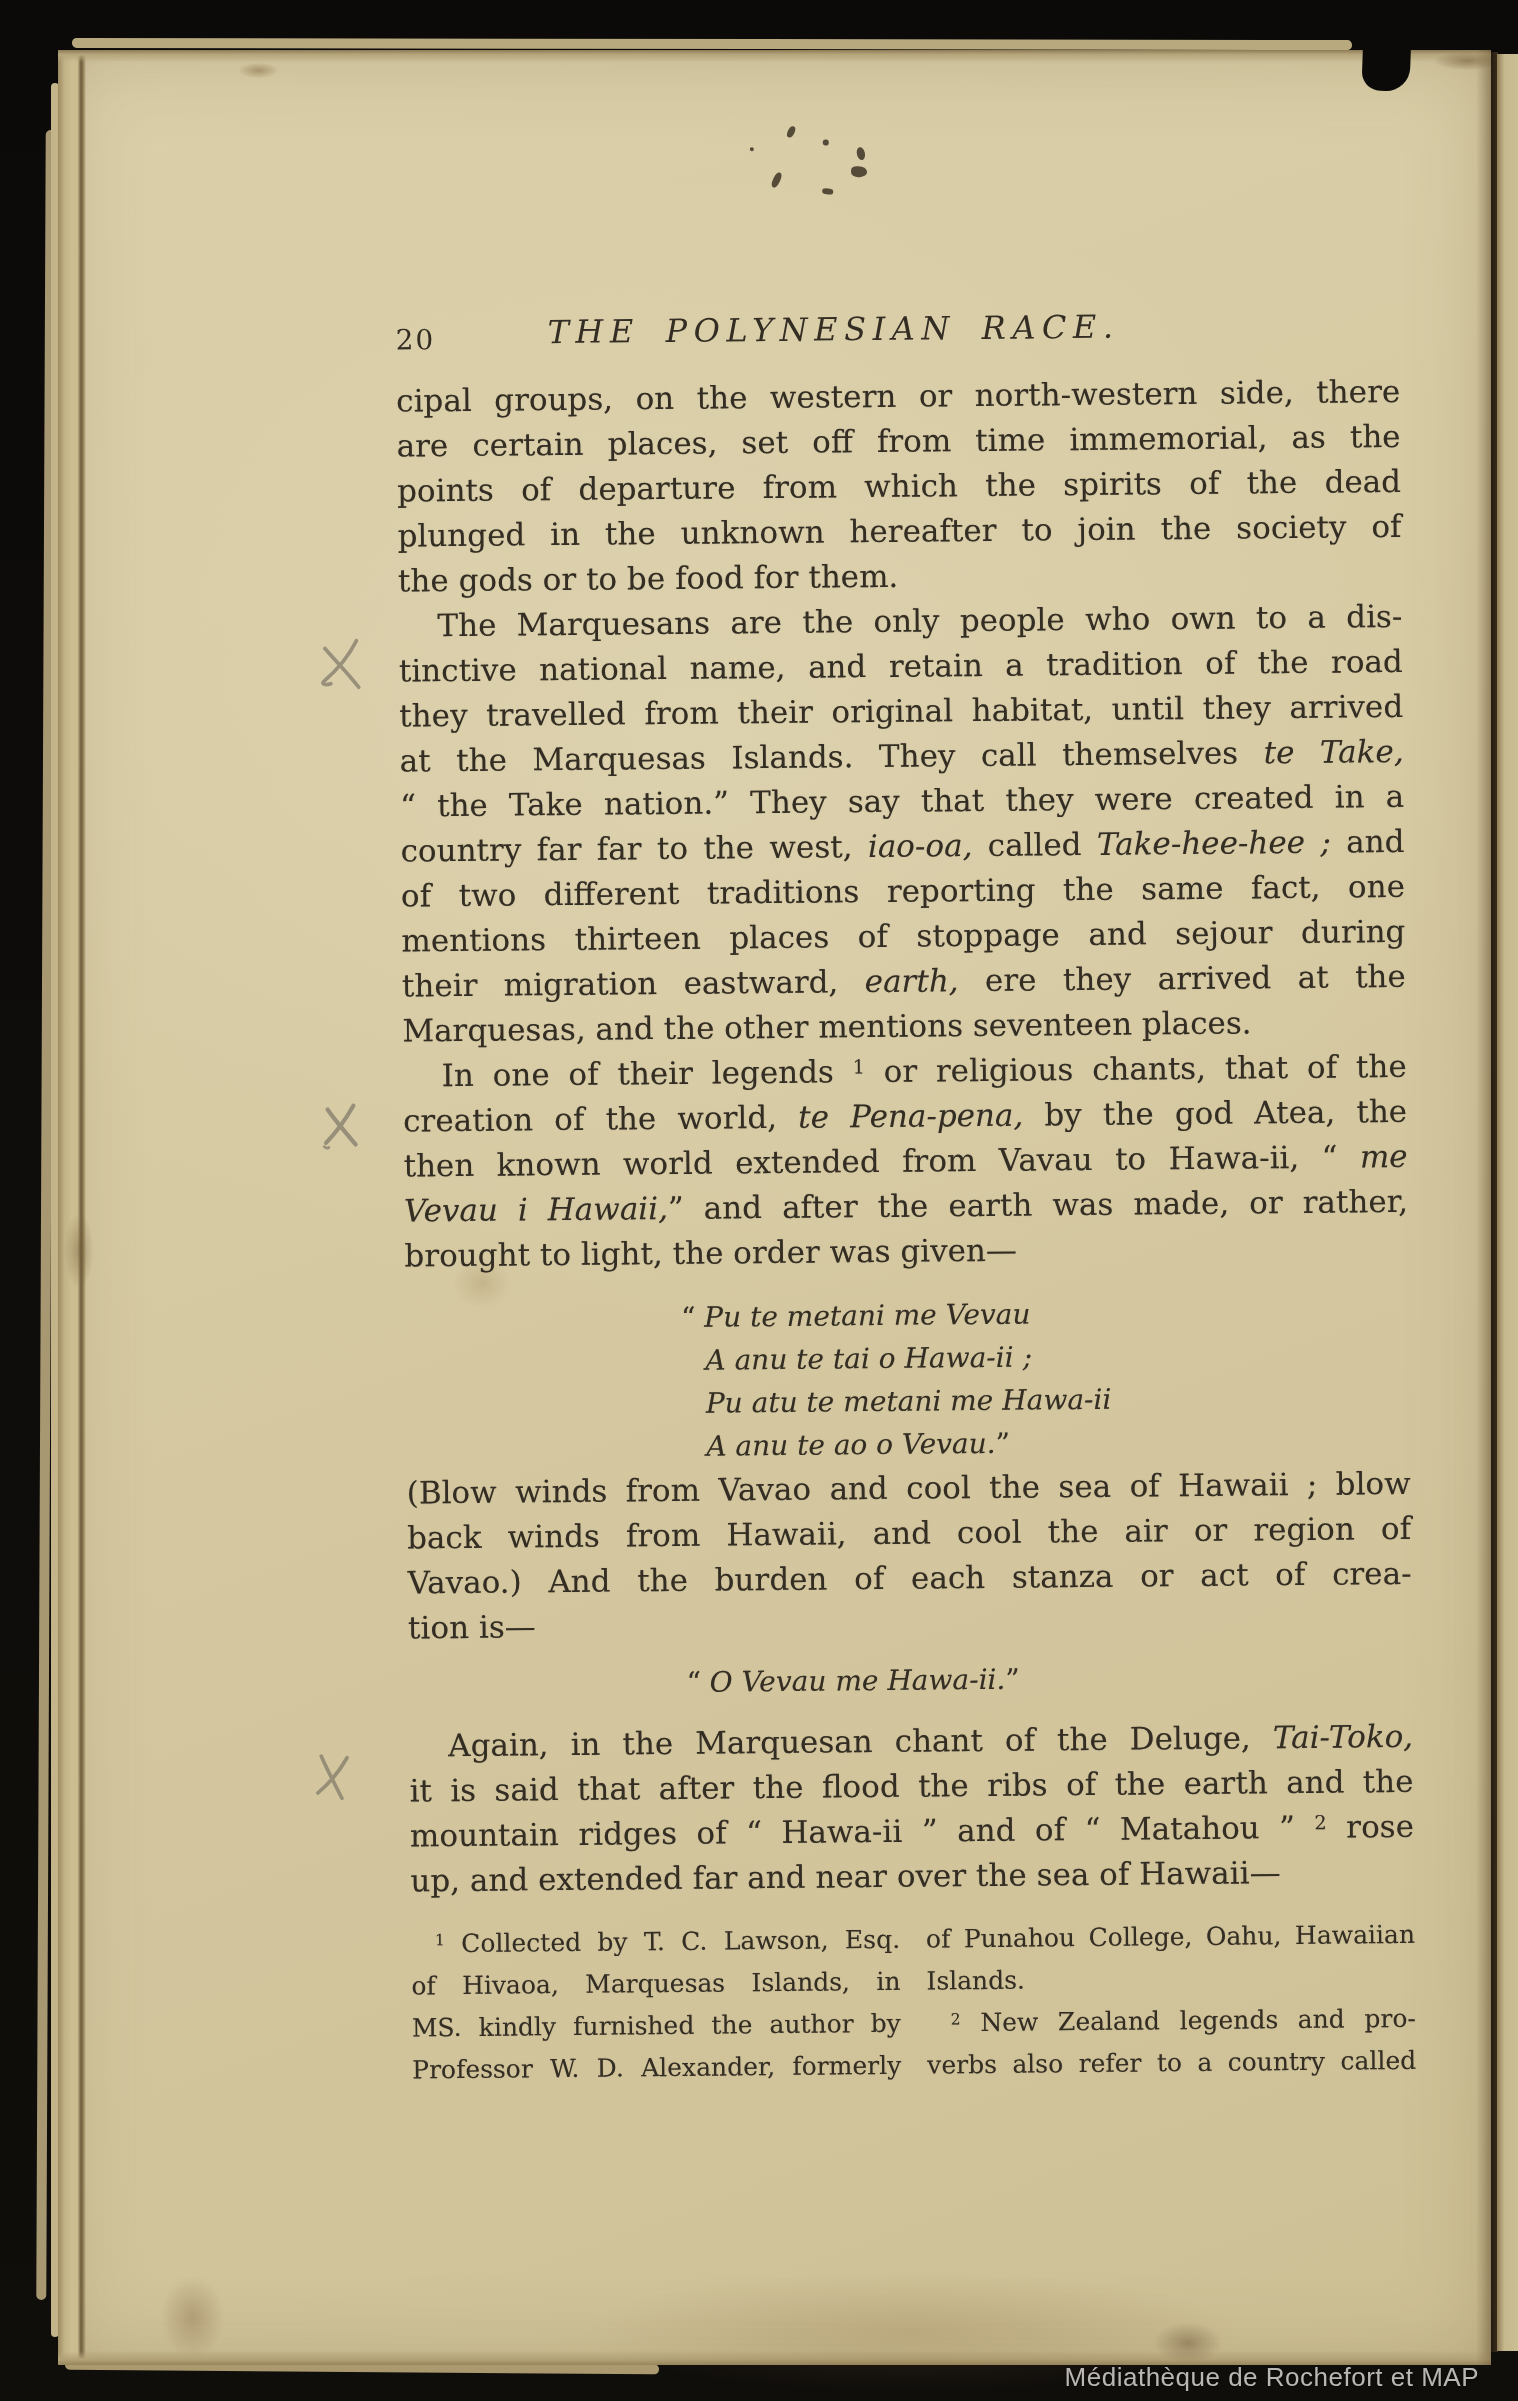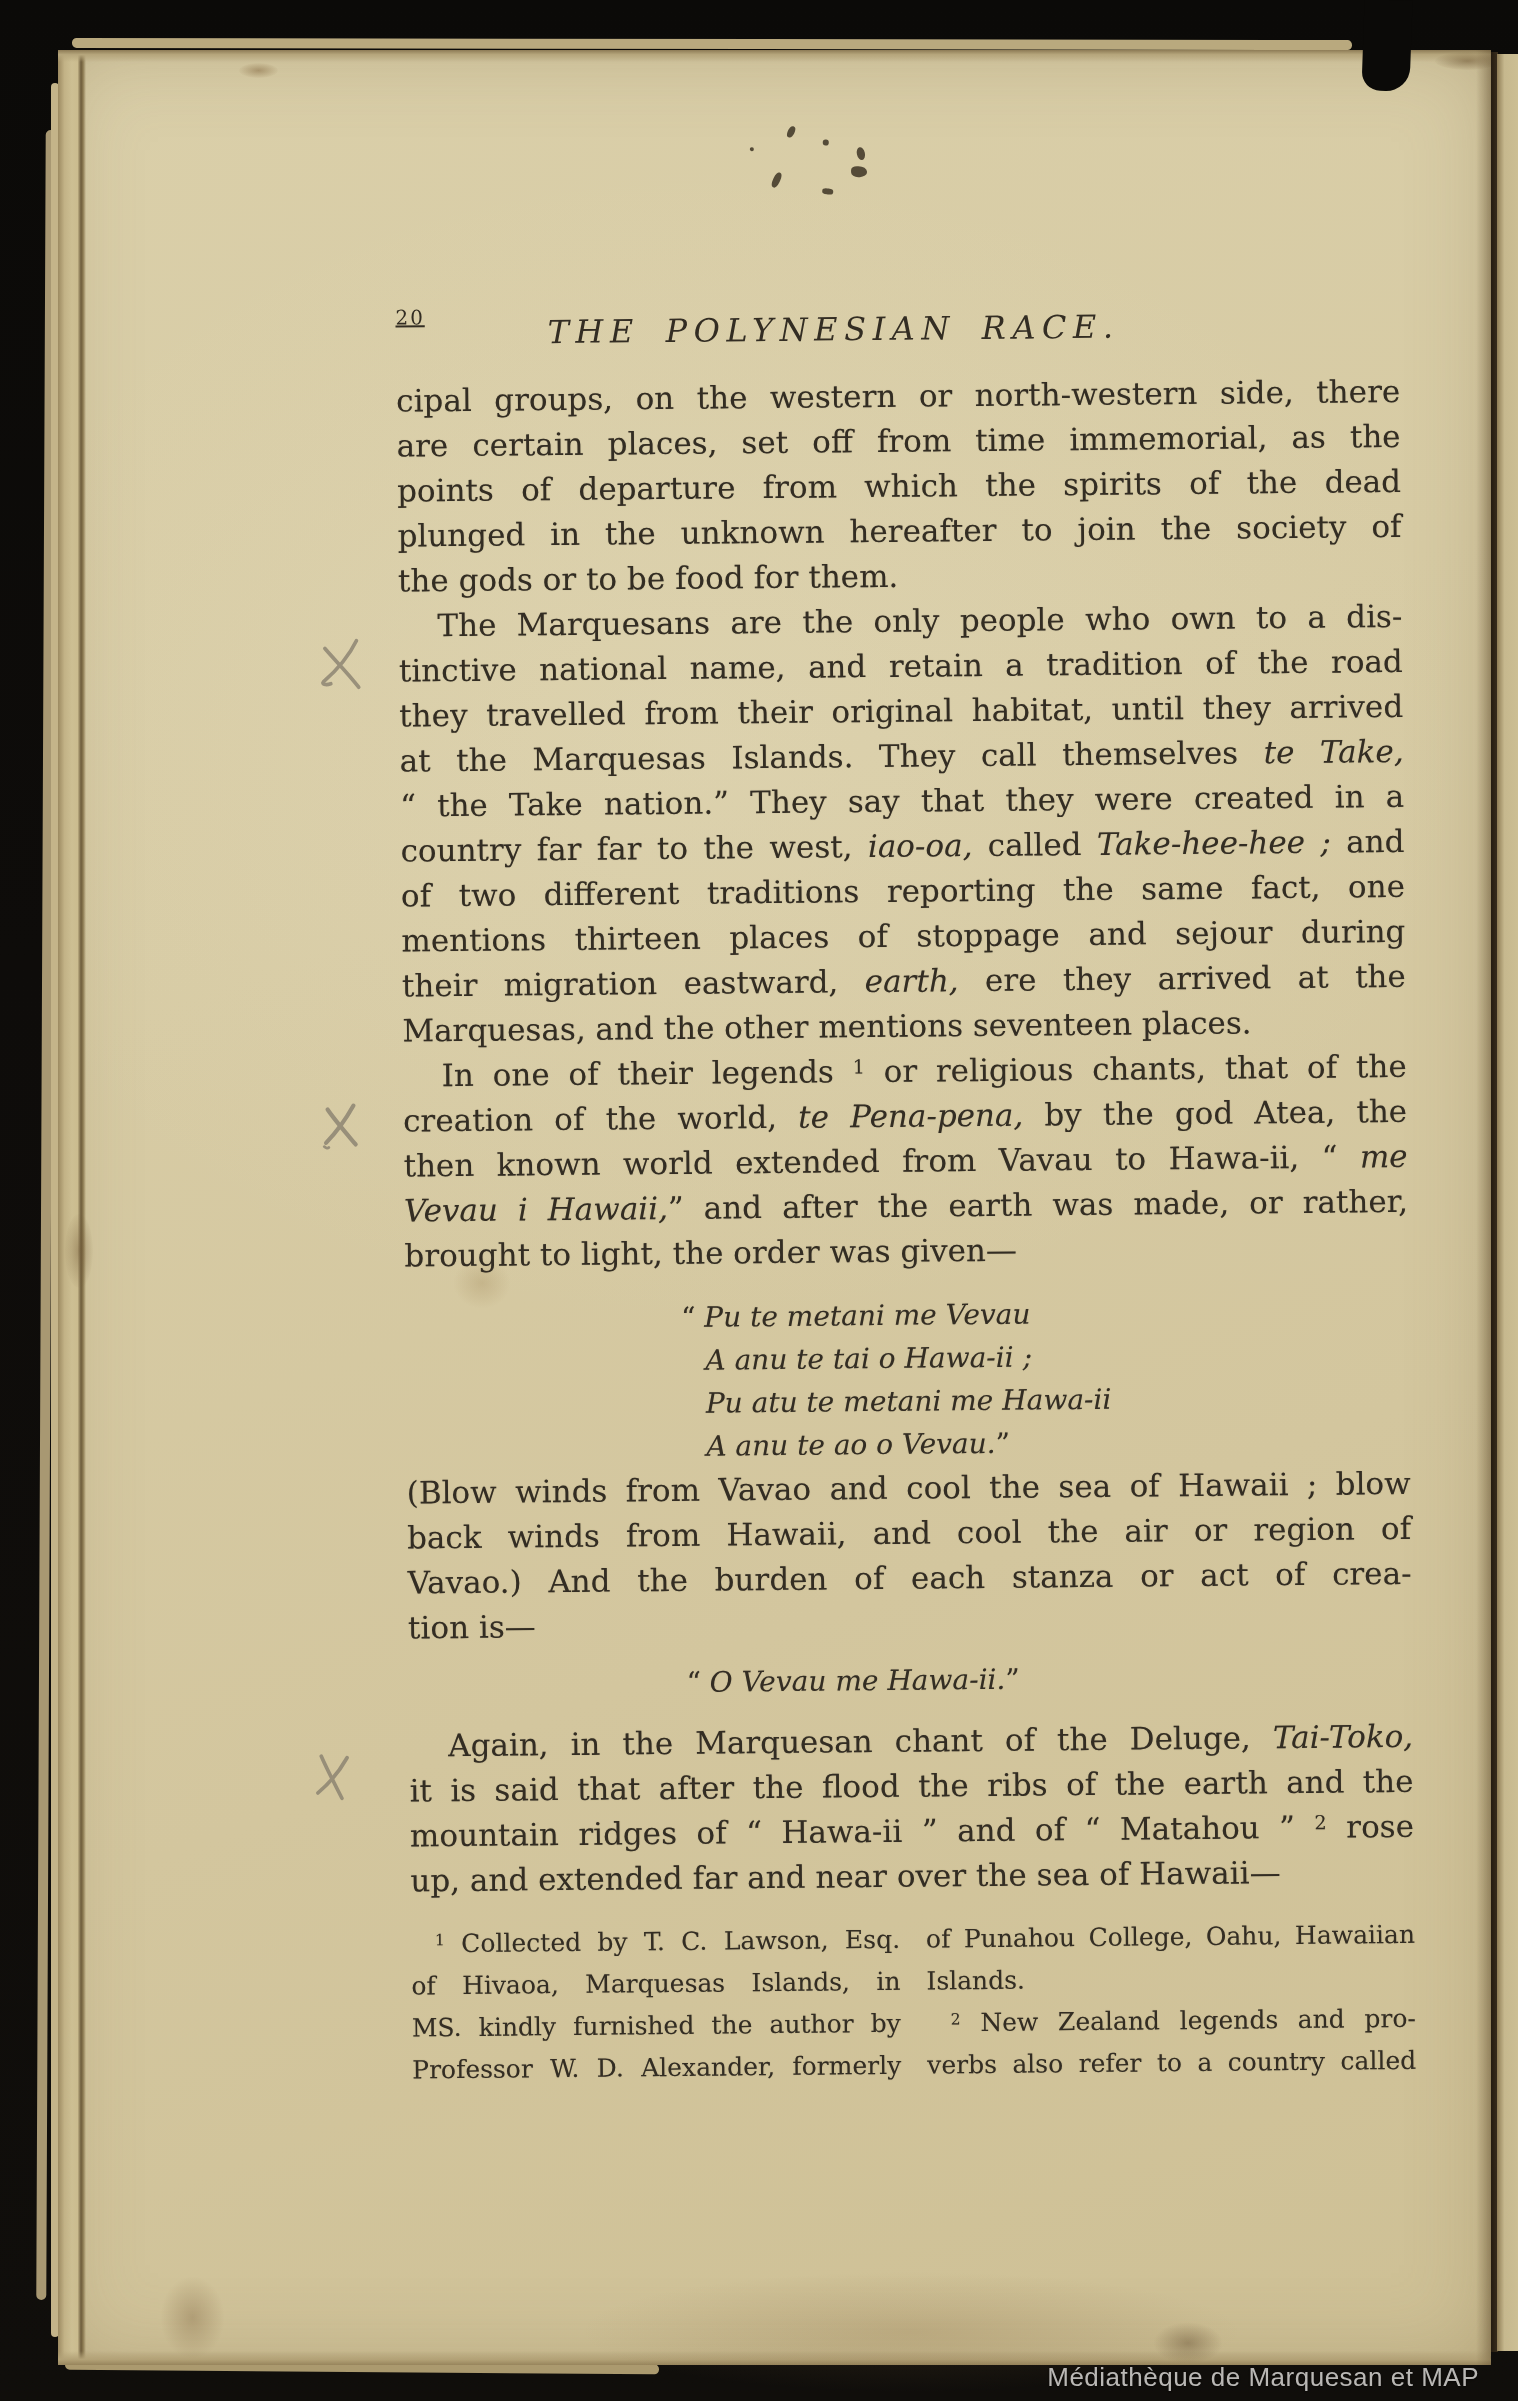--- a/index.html
+++ b/index.html
@@ -27,21 +27,21 @@
   .edge-bottom{position:absolute;left:0;bottom:0;right:0;height:14px;
     background:linear-gradient(0deg,#97855c 0,#b3a277 5.6px,rgba(179,162,119,0) 14px);}
   .fold-shadow{position:absolute;right:0;top:0;bottom:0;width:15px;
     background:linear-gradient(90deg,rgba(90,70,40,0) 0,rgba(90,70,40,.38) 100%);}
   .gutter{position:absolute;left:1491px;top:52px;width:6.5px;height:2300px;background:linear-gradient(90deg,#241b10,#3a2e1d);}
   .next-page{position:absolute;left:1497px;top:54px;width:21.3px;height:2297px;
     background:linear-gradient(90deg,#8f7d55 0,#c6b88e 7.4px,#ccbe93 100%);}
   .dark-tab{position:absolute;left:1363px;top:0;width:48px;height:91px;background:#0b0a08;border-radius:0 0 24px 18.6px;transform:rotate(2deg);}
   
   .content{position:absolute;left:0;top:0;width:1433px;height:2315px;transform:rotate(-0.55deg);color:#332d23;}
-  .pagenum{position:absolute;left:346px;top:252px;font-size:20px;letter-spacing:1.9px;text-decoration:underline;}
+  .pagenum{position:absolute;left:346px;top:270px;font-size:28px;letter-spacing:1.9px;}
   .title{position:absolute;left:498px;top:261px;font-size:32px;font-style:italic;letter-spacing:6.5px;word-spacing:9.3px;white-space:nowrap;}
   .textcol{position:absolute;left:346px;top:325px;width:1004px;font-size:31px;line-height:45px;
     text-shadow:0 0 0.9px rgba(51,45,35,.35);}
   .block{margin:0;}
   .para .line{text-align:justify;text-align-last:justify;}
   .para .line.endline{text-align-last:left;}
   .para.indent .line:first-child{text-indent:39px;}
   .verse{margin:20.4px 0 0 276px;font-size:28px;line-height:43px;}
   .verse .line.ind{padding-left:24px;}
   .quote{margin:13px 0 16.7px 278px;font-size:28px;line-height:43px;}
@@ -188,15 +188,15 @@
       <div class="speck" style="left:725px;top:122px;width:6.5px;height:16px;border-radius:45%;transform:rotate(26deg);"></div>
       <div class="speck" style="left:774px;top:139px;width:11px;height:5.6px;border-radius:45%;transform:rotate(8deg);"></div>
       <div class="speck" style="left:702px;top:97px;width:3.7px;height:3.7px;"></div>
     </div>
   </div>
 
   <div class="gutter"></div>
   <div class="next-page"></div>
   <div class="dark-tab"></div>
 
-  <div class="watermark">Médiathèque de Marquesan et MAP</div>
+  <div class="watermark">Médiathèque de Rochefort et MAP</div>
 </div>
 
 
 </body></html>

